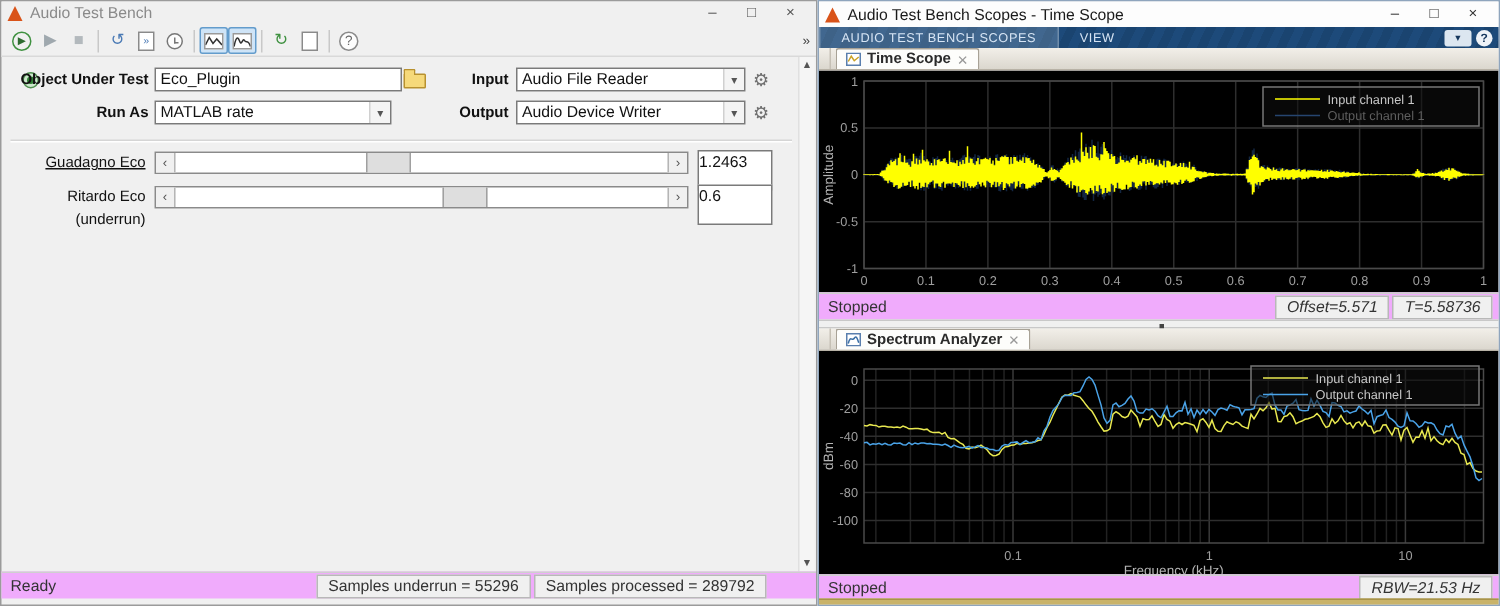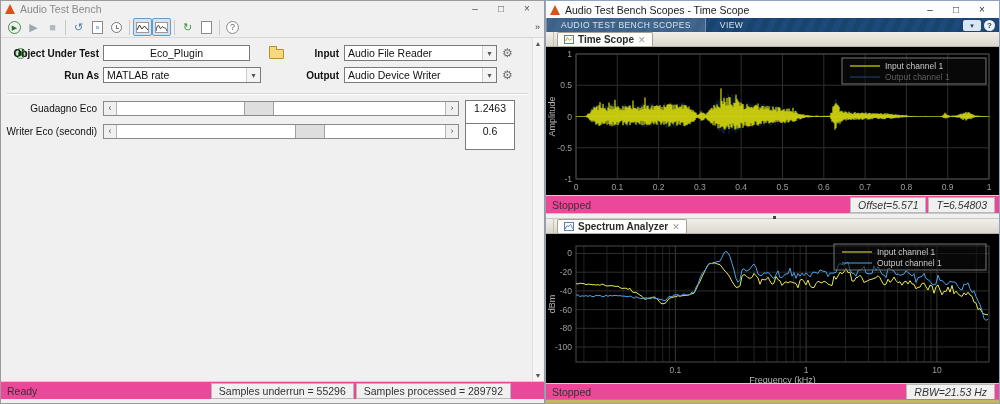--- a/index.html
+++ b/index.html
@@ -47,24 +47,24 @@
   .gear{position:absolute;font-size:12px;color:#707070;line-height:14px;}
   .hdiv{position:absolute;left:6px;right:16px;height:2px;border-top:1px solid #d5d5d5;border-bottom:1px solid #fff;}
 
   
   .srow-label{position:absolute;font-size:10px;color:#111;text-align:right;line-height:15px;}
   .slider{position:absolute;height:15px;border:1px solid #8a8a8a;background:#fff;}
   .sl-arrow{position:absolute;top:0;width:13px;height:13px;background:#f0f0f0;color:#555;font-size:9px;line-height:12px;text-align:center;}
   .sl-arrow.l{left:0;border-right:1px solid #b5b5b5;}
   .sl-arrow.r{right:0;border-left:1px solid #b5b5b5;}
   .sl-thumb{position:absolute;top:0;height:13px;width:30px;background:#dedede;border-left:1px solid #a0a0a0;border-right:1px solid #a0a0a0;}
-  .valbox{position:absolute;height:27px;border:1px solid #7a7a7a;background:#fff;font-size:10.5px;color:#111;text-align:center;line-height:15px;}
-
-  
-  .statusbar{position:absolute;left:0;right:0;height:18px;background:#ec4899;border-top:1px solid #cfcfcf;font-size:10.5px;color:#333;display:flex;align-items:center;}
+  .valbox{position:absolute;height:27px;border:1px solid #7a7a7a;background:#fff;font-size:10.5px;color:#111;text-align:left;line-height:15px;}
+
+  
+  .statusbar{position:absolute;left:0;right:0;height:18px;background:#f0abfc;border-top:1px solid #cfcfcf;font-size:10.5px;color:#333;display:flex;align-items:center;}
   .status-left{padding-left:6px;}
   .status-cells{position:absolute;right:33px;top:1px;display:flex;}
   .win-right .status-cells{right:4px;font-style:italic;}
   .scell{border:1px solid #b8b8b8;background:#f0f0f0;padding:1px 7px;margin-left:2px;font-size:10.5px;color:#333;white-space:nowrap;}
 
   
   .scrollcol{position:absolute;right:1px;top:37px;width:11px;height:343px;background:#f5f5f5;border-left:1px solid #e0e0e0;}
   .scr{position:absolute;left:0;width:100%;text-align:center;font-size:7px;color:#555;}
 
   
@@ -152,21 +152,21 @@
           <span class="tsep"></span>
           <span class="tbtn">
             <span class="g-help">?</span>
           </span>
         </span>
       <span class="tb-overflow">»</span>
     </div>
 
     <span class="radio" style="left:14px;top:47px;"></span>
     <label class="flabel" style="left:10px;top:45px;width:88px;">Object Under Test</label>
-    <input class="txt" style="left: 102px; top: 44px; width: 147px; text-align: center;" value="Eco_Plugin">
+    <input class="txt" style="left: 102px; top: 44px; width: 165px;" value="Eco_Plugin">
     <span class="folder" style="left:268px;top:48px;"></span>
     <label class="flabel" style="left:298px;top:45px;width:40px;">Input</label>
     <div class="select" style="left:343px;top:44px;width:153px;">
       <span>Audio File Reader</span>
       <span class="caret">▾</span>
     </div>
     <span class="gear" style="left:501px;top:45px;">⚙</span>
 
     <label class="flabel" style="left:10px;top:67px;width:88px;">Run As</label>
     <div class="select" style="left:102px;top:66px;width:158px;">
@@ -176,28 +176,28 @@
     <label class="flabel" style="left:298px;top:67px;width:40px;">Output</label>
     <div class="select" style="left:343px;top:66px;width:153px;">
       <span>Audio Device Writer</span>
       <span class="caret">▾</span>
     </div>
     <span class="gear" style="left:501px;top:67px;">⚙</span>
 
     <div class="hdiv" style="top:92px;"></div>
 
     <div id="lw-sliders">
-        <label class="srow-label" style="left: 0px; top: 100px; width: 96px;">Guadagno Eco</label>
+        <label class="srow-label" style="left: 0px; top: 100px; width: 96px; text-decoration: underline;">Guadagno Eco</label>
         <div class="slider" style="left: 102px; top: 100px; width: 356px;">
           <span class="sl-arrow l">‹</span>
           <span class="sl-arrow r">›</span>
           <span class="sl-thumb" style="left: 140.28px;"></span>
         </div>
         <div class="valbox" style="left: 464px; top: 99px; width: 50px;">1.2463</div>
-        <label class="srow-label" style="left: 0px; top: 123px; width: 96px;">Writer Eco (secondi)</label>
+        <label class="srow-label" style="left: 0px; top: 123px; width: 96px;">Ritardo Eco (underrun)</label>
         <div class="slider" style="left: 102px; top: 123px; width: 356px;">
           <span class="sl-arrow l">‹</span>
           <span class="sl-arrow r">›</span>
           <span class="sl-thumb" style="left: 190.6px;"></span>
         </div>
         <div class="valbox" style="left: 464px; top: 122px; width: 50px;">0.6</div>
       </div>
 
     <div class="scrollcol">
       <span class="scr" style="top:2px;">▲</span>
@@ -288,21 +288,21 @@
         <rect x="296" y="11" width="144" height="26" fill="rgba(15,15,15,0.55)" stroke="#777"></rect>
         <line x1="304" y1="19" x2="334" y2="19" stroke="#ffff00" stroke-width="1"></line>
         <text x="339" y="22" font-size="8.5" fill="#c8c8c8">Input channel 1</text>
         <line x1="304" y1="30" x2="334" y2="30" stroke="#26456f" stroke-width="1"></line>
         <text x="339" y="33" font-size="8.5" fill="#5f5f5f">Output channel 1</text>
       </svg>
     <div class="statusbar" style="top:194px;height:18px;">
       <span class="status-left">Stopped</span>
       <div class="status-cells" id="ts-cells">
           <span class="scell">Offset=5.571</span>
-          <span class="scell">T=6.54803</span>
+          <span class="scell">T=5.58736</span>
         </div>
     </div>
 
     <div class="splitter" style="top:212px;">
         <span class="dot"></span>
       </div>
 
     <div class="tabbar" style="top:218px;">
       <div class="tabstub"></div>
       <div class="stab">

